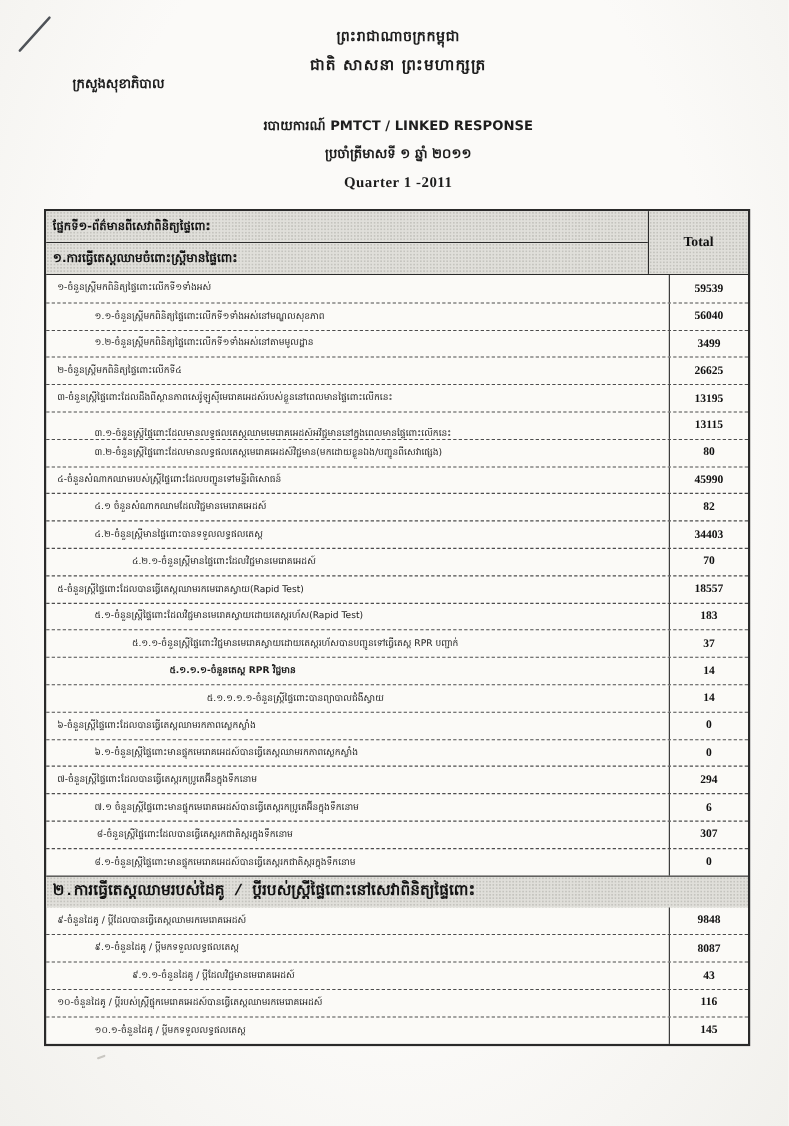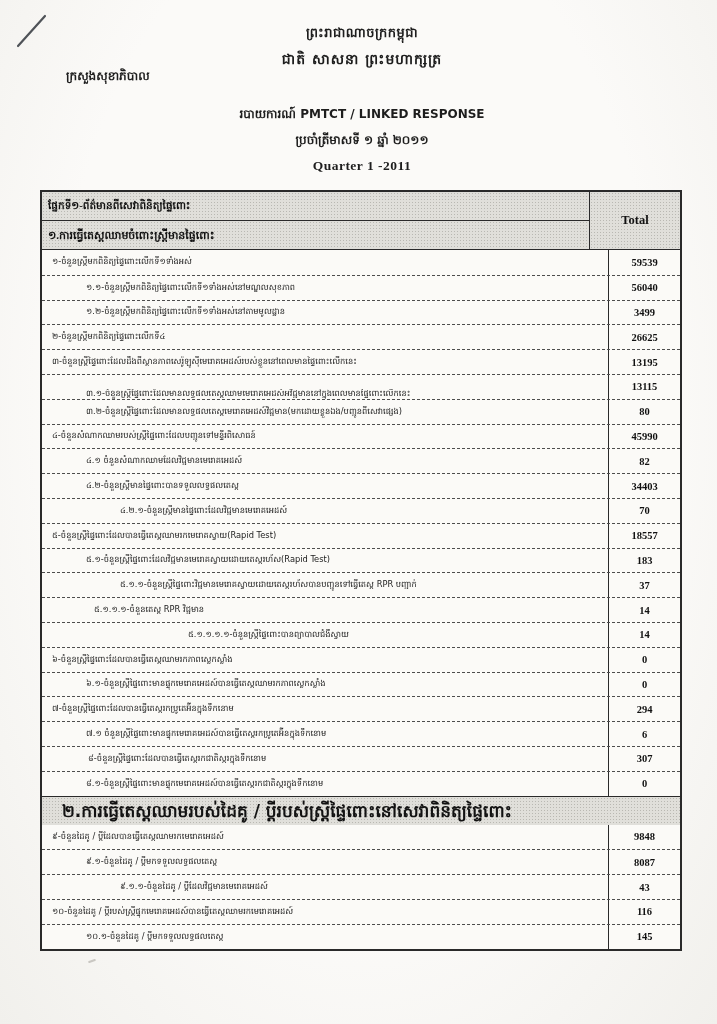--- a/index.html
+++ b/index.html
@@ -23,21 +23,21 @@
   .pen-mark{position:absolute;left:12px;top:10px;}
   .smudge{position:absolute;left:88px;top:960px;width:8px;height:2px;background:#c9c7c2;border-radius:2px;transform:rotate(-20deg);}
   
   .report-table{
     position:absolute;left:40px;top:190px;width:642px;
     border:2px solid #2a2a2a;
     background:#fbfaf7;
     box-sizing:border-box;
   }
   .thead{display:flex;border-bottom:1.5px solid #2a2a2a;}
-  .thead-left{flex:1;display:flex;flex-direction:column;min-width:0;font-family:Liberation Serif, serif;}
+  .thead-left{flex:1;display:flex;flex-direction:column;min-width:0;}
   .graybar{
     background-color:#e0dfda;
     background-image:radial-gradient(#b9b8b2 0.5px, rgba(0,0,0,0) 0.6px);
     background-size:3px 3px;
     font-weight:bold;color:#121212;
   }
   .part-bar{height:28px;line-height:28px;font-size:10.5px;padding-left:6px;border-bottom:1.3px solid #2a2a2a;white-space:nowrap;overflow:hidden;}
   .sec1-bar{height:28px;line-height:28px;font-size:11px;padding-left:6px;white-space:nowrap;overflow:hidden;}
   .total-head{
     width:91px;box-sizing:border-box;
@@ -52,21 +52,21 @@
     font-size:8.3px;color:#1a1a1a;
     white-space:nowrap;overflow:hidden;
   }
   .tvalue{
     width:72px;box-sizing:border-box;border-left:1.3px solid #2a2a2a;
     display:flex;align-items:center;justify-content:center;
     font-family:"Liberation Serif", serif;font-size:10.5px;font-weight:bold;color:#111;
   }
   .section-bar{
     height:29px;line-height:29px;border-top:1.5px solid #2a2a2a;box-sizing:border-box;
-    font-size:17px;padding-left:20px;white-space:nowrap;overflow:hidden;
+    font-size:14px;padding-left:6px;white-space:nowrap;overflow:hidden;font-family:Liberation Mono, monospace;
   }
 </style>
 </head>
 <body>
 
 <div class="page">
 
   <svg class="pen-mark" width="42" height="42" viewBox="0 0 42 42">
     <line x1="6" y1="36" x2="33" y2="6" stroke="#4f5358" stroke-width="2.2" stroke-linecap="round"></line>
   </svg>
@@ -137,21 +137,21 @@
   </div>
         <div class="trow">
     <div class="tlabel" style="padding-left: 44px;">៥.១-ចំនួនស្ត្រីផ្ទៃពោះដែលវិជ្ជមានមេរោគស្វាយដោយតេស្តរហ័ស(Rapid Test)</div>
     <div class="tvalue">183</div>
   </div>
         <div class="trow">
     <div class="tlabel" style="padding-left: 78px;">៥.១.១-ចំនួនស្ត្រីផ្ទៃពោះវិជ្ជមានមេរោគស្វាយដោយតេស្តរហ័សបានបញ្ជូនទៅធ្វើតេស្ត RPR បញ្ជាក់</div>
     <div class="tvalue">37</div>
   </div>
         <div class="trow">
-    <div class="tlabel" style="padding-left: 52px;">៥.១.១.១-ចំនួនតេស្ត RPR វិជ្ជមាន</div>
+    <div class="tlabel" style="padding-left: 112px; font-weight: bold;">៥.១.១.១-ចំនួនតេស្ត RPR វិជ្ជមាន</div>
     <div class="tvalue">14</div>
   </div>
         <div class="trow">
     <div class="tlabel" style="padding-left: 146px;">៥.១.១.១.១-ចំនួនស្ត្រីផ្ទៃពោះបានព្យាបាលជំងឺស្វាយ</div>
     <div class="tvalue">14</div>
   </div>
         <div class="trow">
     <div class="tlabel" style="padding-left: 10px;">៦-ចំនួនស្ត្រីផ្ទៃពោះដែលបានធ្វើតេស្តឈាមរកភាពស្លេកស្លាំង</div>
     <div class="tvalue">0</div>
   </div>

